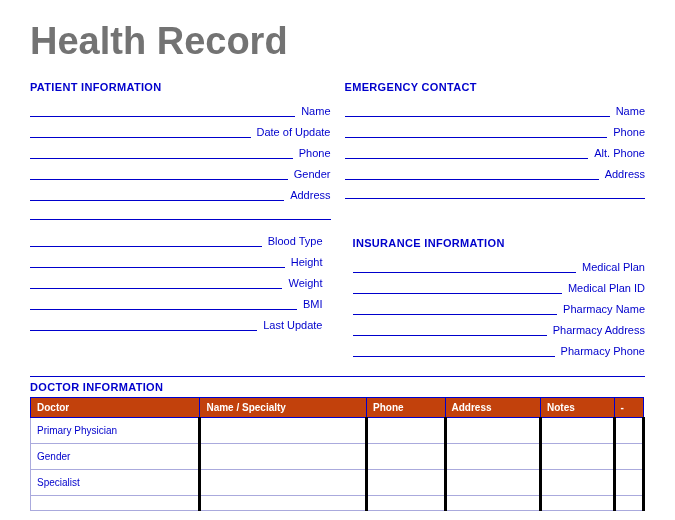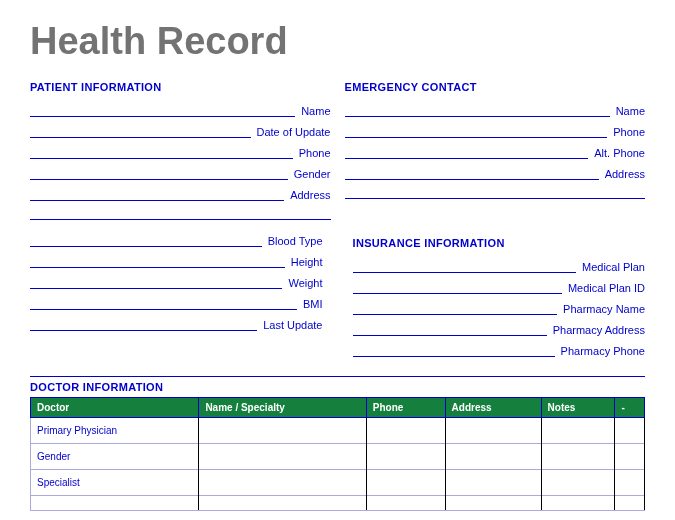--- a/index.html
+++ b/index.html
@@ -61,37 +61,37 @@
     }
     .doctor-section .section-title {
       margin-bottom: 4px;
     }
     table {
       width: 100%;
       border-collapse: collapse;
       font-size: 10px;
     }
     table thead tr {
-      background: #15803d;
+      background: #c2410c;
       color: #fff;
     }
     table thead th {
       padding: 4px 6px;
       text-align: left;
       font-weight: bold;
       font-size: 10px;
       border: 1px solid #0000cc;
     }
     table tbody tr {
       border-bottom: 1px solid #aaaadd;
     }
     table tbody td {
       padding: 7px 6px;
       border-left: 1px solid #aaaadd;
-      border-right: 1px solid #000000;
+      border-right: 3px solid #000000;
       font-size: 10px;
       color: #0000cc;
     }
     table tbody tr:last-child td {
       border-bottom: 1px solid #aaaadd;
     }
     .divider {
       border: none;
       border-top: 1.5px solid #0000cc;
       margin: 6px 0 4px 0;

